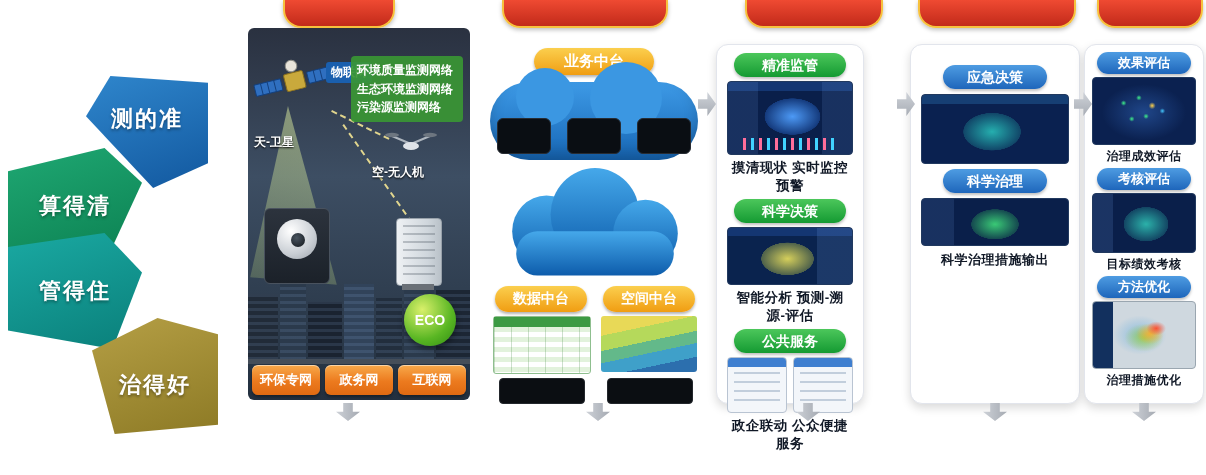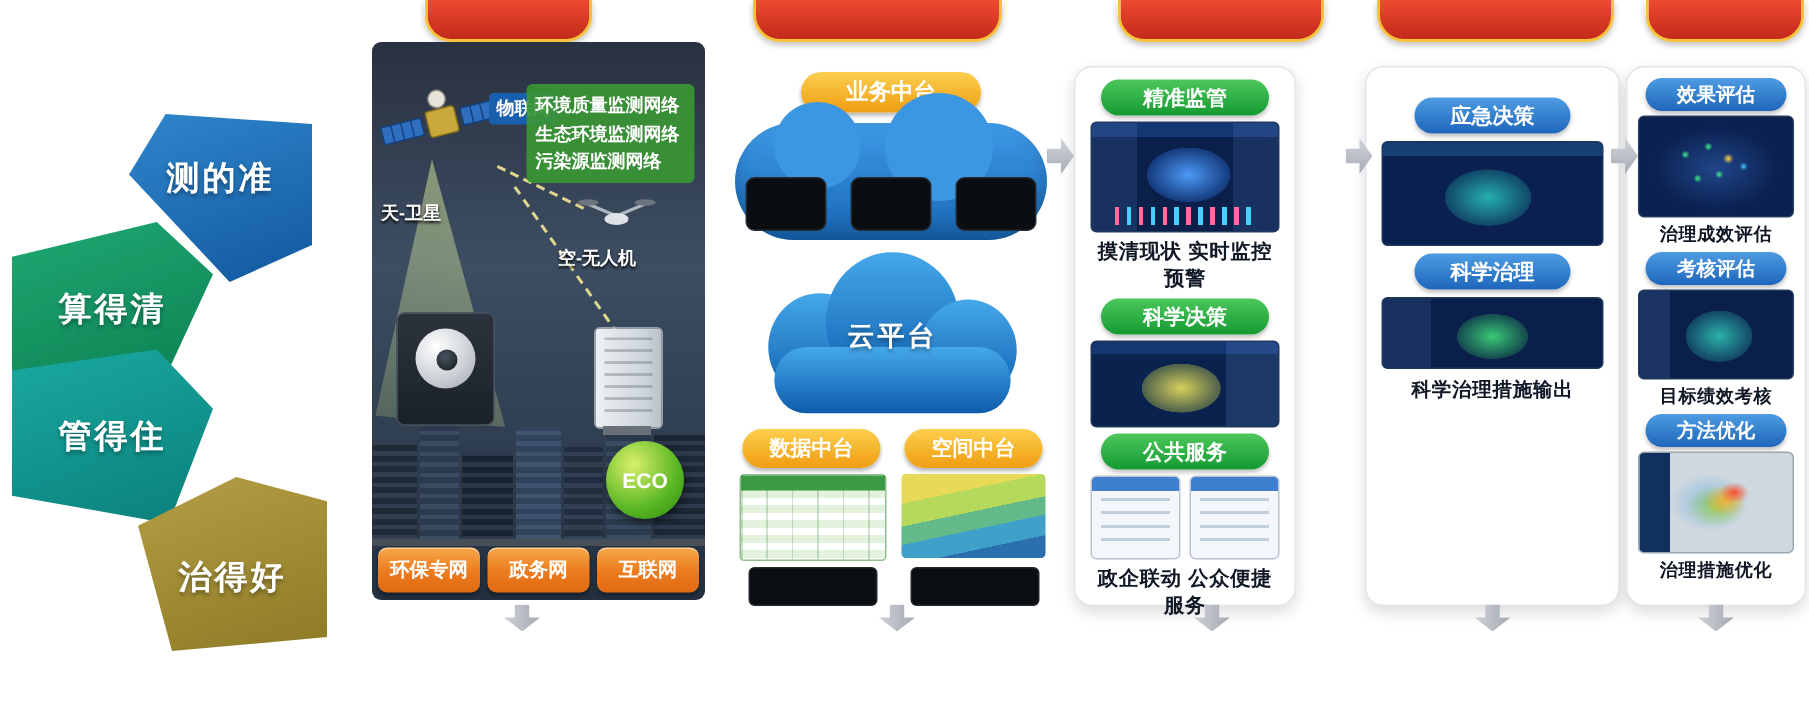--- a/index.html
+++ b/index.html
@@ -240,38 +240,38 @@
           <stop offset="1" stop-color="#0d5cab"></stop>
         </linearGradient>
       </defs>
     <g fill="url(#cg)">
       <circle cx="52" cy="62" r="34"></circle>
         <circle cx="100" cy="46" r="44"></circle>
         <circle cx="150" cy="64" r="32"></circle>
       <rect x="22" y="62" width="156" height="42" rx="21"></rect>
     </g>
   </svg>
-  <div class="cloud-label">云平台</div>
   <div class="pill-y" style="left:495px;top:286px;width:92px;height:26px;font-size:14px;">数据中台</div>
   <div class="pill-y" style="left:603px;top:286px;width:92px;height:26px;font-size:14px;">空间中台</div>
   <div class="mini-img img-table">
       <i></i>
     </div>
   <div class="mini-img img-geo"></div>
   <div class="dark-tile" style="left:499px;top:378px;"></div>
   <div class="dark-tile" style="left:607px;top:378px;"></div>
 
   <div class="card card3">
     <div class="pill green">精准监管</div>
     <div class="shot dash-a" style="height:72px;">
         <i></i>
       </div>
     <div class="cap">摸清现状 实时监控预警</div>
     <div class="pill green">科学决策</div>
     <div class="shot dash-b" style="height:56px;"></div>
+    <div class="cap">智能分析 预测-溯源-评估</div>
     <div class="pill green">公共服务</div>
     <div class="row2">
       <div class="shot white-app" style="height:54px;flex:1;">
           <i></i>
         </div>
       <div class="shot white-app" style="height:54px;flex:1;">
           <i></i>
         </div>
     </div>
     <div class="cap">政企联动 公众便捷服务</div>

